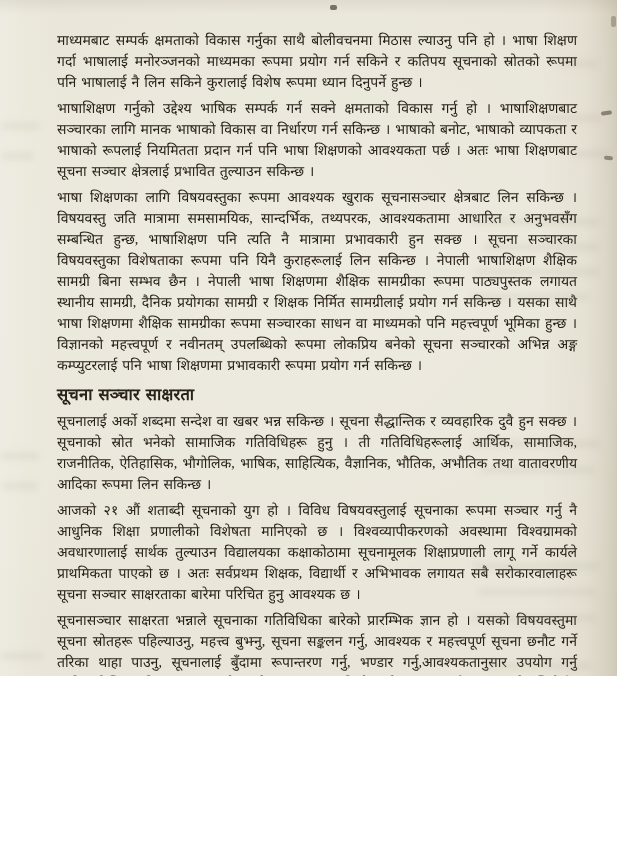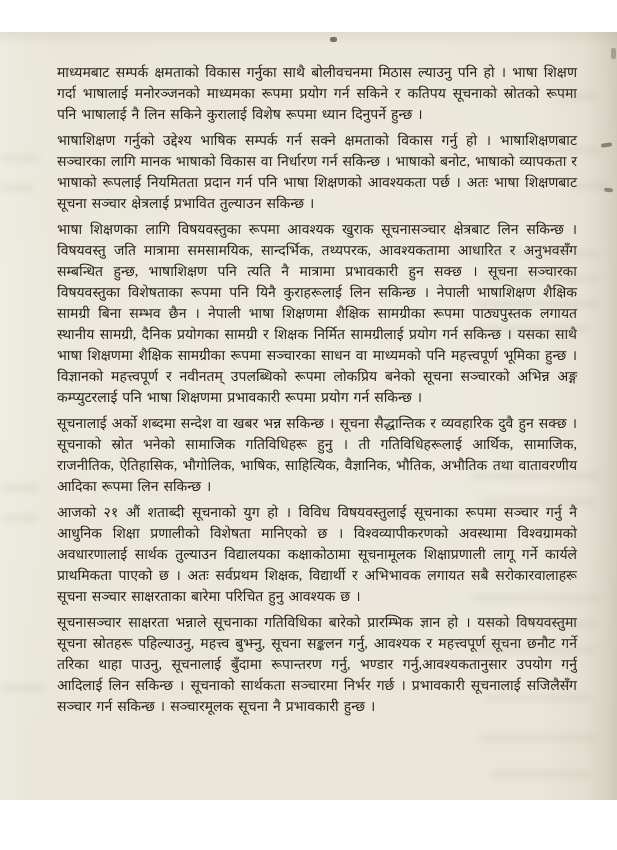--- a/index.html
+++ b/index.html
@@ -1,27 +1,26 @@
 <!DOCTYPE html>
 <html lang="ne" style="--paper: #e9e5d8; --ink: #29221a;"><head>
 <meta charset="utf-8">
 <style>
   html,body{margin:0;padding:0;}
   body{
     width:617px;height:850px;overflow:hidden;
     font-family:"Liberation Serif","DejaVu Serif",serif;
   }
   .page{
-    position:relative;width:617px;height:768px;overflow:hidden;
+    position:relative;width:617px;height:676px;overflow:hidden;
     color:var(--ink,#29221a);
     background:
       linear-gradient(180deg, rgba(120,108,88,.10) 0px, rgba(120,108,88,0) 14px),
       linear-gradient(90deg, #edebe0 0px, #eae7da 28px, #e9e5d8 55px, #e9e5d8 540px,
                       #e3decf 585px, #d9d3c3 605px, #cfc9b8 617px);
-    margin-top: 32px;
   }
   .vignette{
     position:absolute;inset:0;pointer-events:none;
     background:radial-gradient(130% 95% at 48% 42%, rgba(255,255,255,.22), rgba(0,0,0,0) 65%);
   }
   .text-block{
     position:absolute;left:57px;top:30px;width:520px;
     font-size:14px;line-height:21px;
     text-align:justify;word-spacing:1.5px;
   }
@@ -53,20 +52,21 @@
 </head>
 <body>
 
 <div class="page">
   <div class="vignette"></div>
 
   <main class="text-block">
     <p>माध्यमबाट सम्पर्क क्षमताको विकास गर्नुका साथै बोलीवचनमा मिठास ल्याउनु पनि हो । भाषा शिक्षण गर्दा भाषालाई मनोरञ्जनको माध्यमका रूपमा प्रयोग गर्न सकिने र कतिपय सूचनाको स्रोतको रूपमा पनि भाषालाई नै लिन सकिने कुरालाई विशेष रूपमा ध्यान दिनुपर्ने हुन्छ ।</p>
     <p>भाषाशिक्षण गर्नुको उद्देश्य भाषिक सम्पर्क गर्न सक्ने क्षमताको विकास गर्नु हो । भाषाशिक्षणबाट सञ्चारका लागि मानक भाषाको विकास वा निर्धारण गर्न सकिन्छ । भाषाको बनोट, भाषाको व्यापकता र भाषाको रूपलाई नियमितता प्रदान गर्न पनि भाषा शिक्षणको आवश्यकता पर्छ । अतः भाषा शिक्षणबाट सूचना सञ्चार क्षेत्रलाई प्रभावित तुल्याउन सकिन्छ ।</p>
     <p>भाषा शिक्षणका लागि विषयवस्तुका रूपमा आवश्यक खुराक सूचनासञ्चार क्षेत्रबाट लिन सकिन्छ । विषयवस्तु जति मात्रामा समसामयिक, सान्दर्भिक, तथ्यपरक, आवश्यकतामा आधारित र अनुभवसँग सम्बन्धित हुन्छ, भाषाशिक्षण पनि त्यति नै मात्रामा प्रभावकारी हुन सक्छ । सूचना सञ्चारका विषयवस्तुका विशेषताका रूपमा पनि यिनै कुराहरूलाई लिन सकिन्छ । नेपाली भाषाशिक्षण शैक्षिक सामग्री बिना सम्भव छैन । नेपाली भाषा शिक्षणमा शैक्षिक सामग्रीका रूपमा पाठ्यपुस्तक लगायत स्थानीय सामग्री, दैनिक प्रयोगका सामग्री र शिक्षक निर्मित सामग्रीलाई प्रयोग गर्न सकिन्छ । यसका साथै भाषा शिक्षणमा शैक्षिक सामग्रीका रूपमा सञ्चारका साधन वा माध्यमको पनि महत्त्वपूर्ण भूमिका हुन्छ । विज्ञानको महत्त्वपूर्ण र नवीनतम् उपलब्धिको रूपमा लोकप्रिय बनेको सूचना सञ्चारको अभिन्न अङ्ग कम्प्युटरलाई पनि भाषा शिक्षणमा प्रभावकारी रूपमा प्रयोग गर्न सकिन्छ ।</p>
+    <h2 class="heading">सूचना सञ्चार साक्षरता</h2>
     <p>सूचनालाई अर्को शब्दमा सन्देश वा खबर भन्न सकिन्छ । सूचना सैद्धान्तिक र व्यवहारिक दुवै हुन सक्छ । सूचनाको स्रोत भनेको सामाजिक गतिविधिहरू हुनु । ती गतिविधिहरूलाई आर्थिक, सामाजिक, राजनीतिक, ऐतिहासिक, भौगोलिक, भाषिक, साहित्यिक, वैज्ञानिक, भौतिक, अभौतिक तथा वातावरणीय आदिका रूपमा लिन सकिन्छ ।</p>
     <p>आजको २१ औं शताब्दी सूचनाको युग हो । विविध विषयवस्तुलाई सूचनाका रूपमा सञ्चार गर्नु नै आधुनिक शिक्षा प्रणालीको विशेषता मानिएको छ । विश्वव्यापीकरणको अवस्थामा विश्वग्रामको अवधारणालाई सार्थक तुल्याउन विद्यालयका कक्षाकोठामा सूचनामूलक शिक्षाप्रणाली लागू गर्ने कार्यले प्राथमिकता पाएको छ । अतः सर्वप्रथम शिक्षक, विद्यार्थी र अभिभावक लगायत सबै सरोकारवालाहरू सूचना सञ्चार साक्षरताका बारेमा परिचित हुनु आवश्यक छ ।</p>
     <p>सूचनासञ्चार साक्षरता भन्नाले सूचनाका गतिविधिका बारेको प्रारम्भिक ज्ञान हो । यसको विषयवस्तुमा सूचना स्रोतहरू पहिल्याउनु, महत्त्व बुझ्नु, सूचना सङ्कलन गर्नु, आवश्यक र महत्त्वपूर्ण सूचना छनौट गर्ने तरिका थाहा पाउनु, सूचनालाई बुँदामा रूपान्तरण गर्नु, भण्डार गर्नु,आवश्यकतानुसार उपयोग गर्नु आदिलाई लिन सकिन्छ । सूचनाको सार्थकता सञ्चारमा निर्भर गर्छ । प्रभावकारी सूचनालाई सजिलैसँग सञ्चार गर्न सकिन्छ । सञ्चारमूलक सूचना नै  प्रभावकारी हुन्छ ।</p>
   </main>
 
   <footer class="footer">
     <span class="page-num">१०</span>
     <span class="rule"></span>
     <span class="journal">दूर शिक्षा</span>
   </footer>

